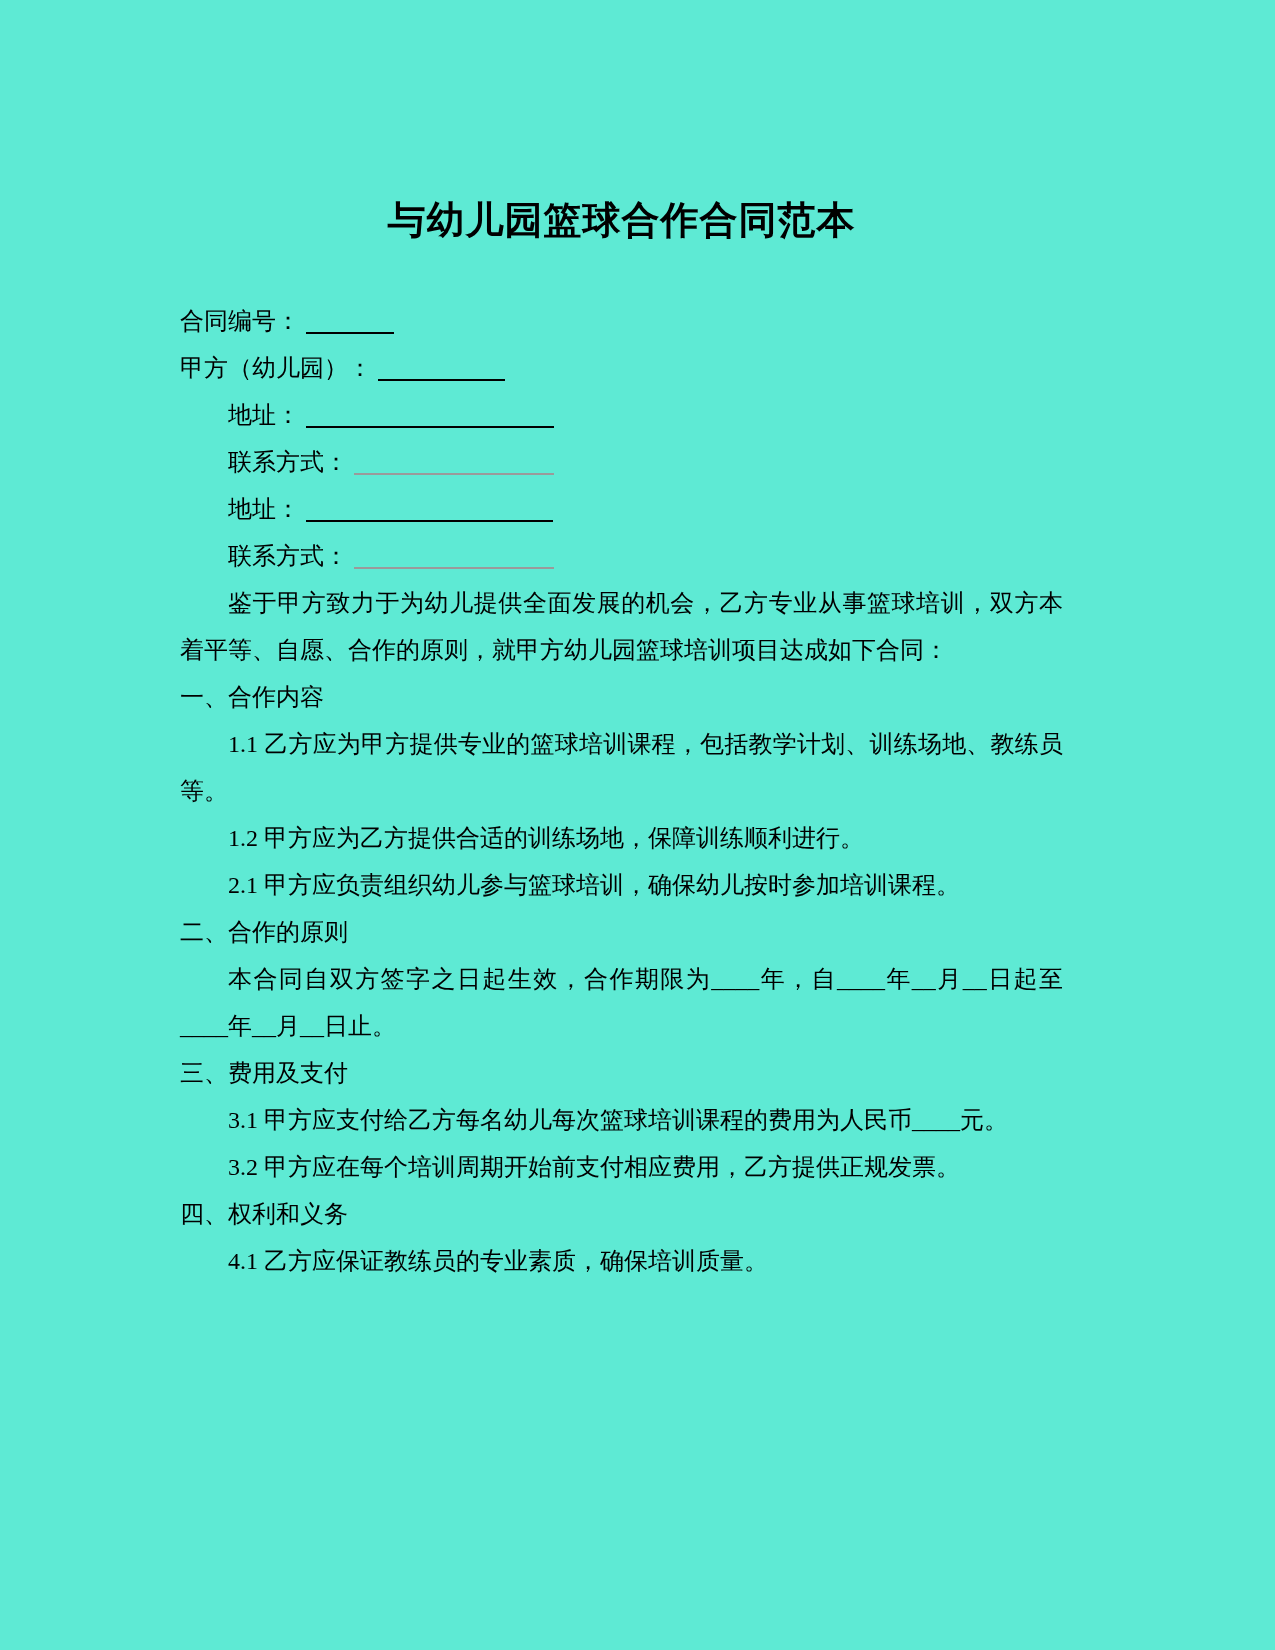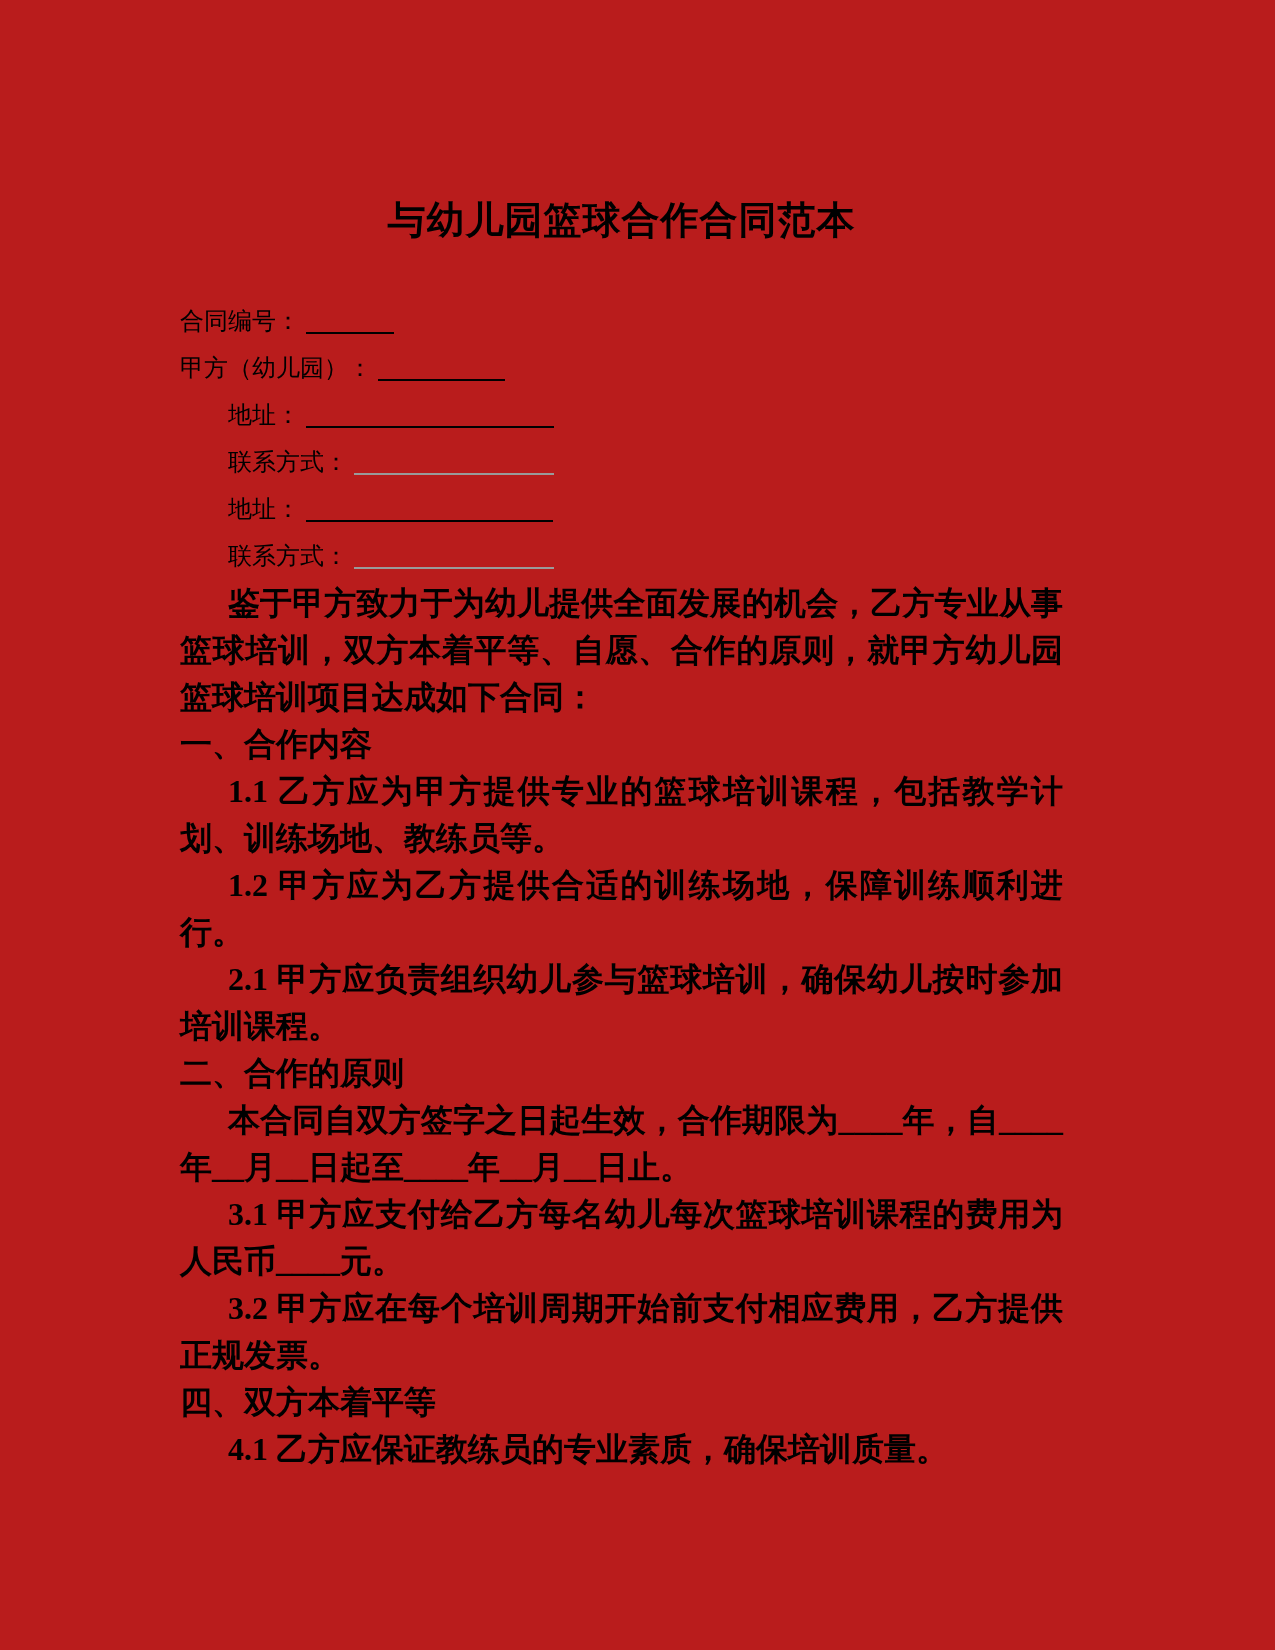--- a/index.html
+++ b/index.html
@@ -12,21 +12,21 @@
     height: 1650px;
     overflow: hidden;
     font-family: "Liberation Serif", "DejaVu Serif", serif;
     color: #000000;
   }
   .page {
     box-sizing: border-box;
     width: 1275px;
     height: 1650px;
     padding: 196px 212px 0 180px;
-    background: #b91c1c;
+    background: #5eead4;
   }
   .title {
     margin: 0;
     font-size: 38px;
     font-weight: bold;
     line-height: 48px;
     text-align: center;
     letter-spacing: 1px;
     white-space: nowrap;
   }
@@ -46,24 +46,23 @@
     height: 24px;
     vertical-align: -5px;
     border-bottom: 2px solid #000000;
     margin-left: 6px;
   }
   .paragraphs {
     margin-top: 0;
   }
   .para {
     margin: 0;
-    font-size: 32px;
+    font-size: 24px;
     line-height: 47px;
     text-align: justify;
-    font-weight: bold;
   }
   .para.body {
     text-indent: 48px;
   }
   .para.heading {
     text-indent: 0;
     text-align: left;
   }
 </style>
 </head>
@@ -82,18 +81,19 @@
     </div>
 
   <div class="paragraphs" id="paragraphs">
       <p class="para body">鉴于甲方致力于为幼儿提供全面发展的机会，乙方专业从事篮球培训，双方本着平等、自愿、合作的原则，就甲方幼儿园篮球培训项目达成如下合同：</p>
       <p class="para heading">一、合作内容</p>
       <p class="para body">1.1 乙方应为甲方提供专业的篮球培训课程，包括教学计划、训练场地、教练员等。</p>
       <p class="para body">1.2 甲方应为乙方提供合适的训练场地，保障训练顺利进行。</p>
       <p class="para body">2.1 甲方应负责组织幼儿参与篮球培训，确保幼儿按时参加培训课程。</p>
       <p class="para heading">二、合作的原则</p>
       <p class="para body">本合同自双方签字之日起生效，合作期限为____年，自____年__月__日起至____年__月__日止。</p>
+      <p class="para heading">三、费用及支付</p>
       <p class="para body">3.1 甲方应支付给乙方每名幼儿每次篮球培训课程的费用为人民币____元。</p>
       <p class="para body">3.2 甲方应在每个培训周期开始前支付相应费用，乙方提供正规发票。</p>
-      <p class="para heading">四、双方本着平等</p>
+      <p class="para heading">四、权利和义务</p>
       <p class="para body">4.1 乙方应保证教练员的专业素质，确保培训质量。</p>
     </div>
 </div>
 
 </body></html>

